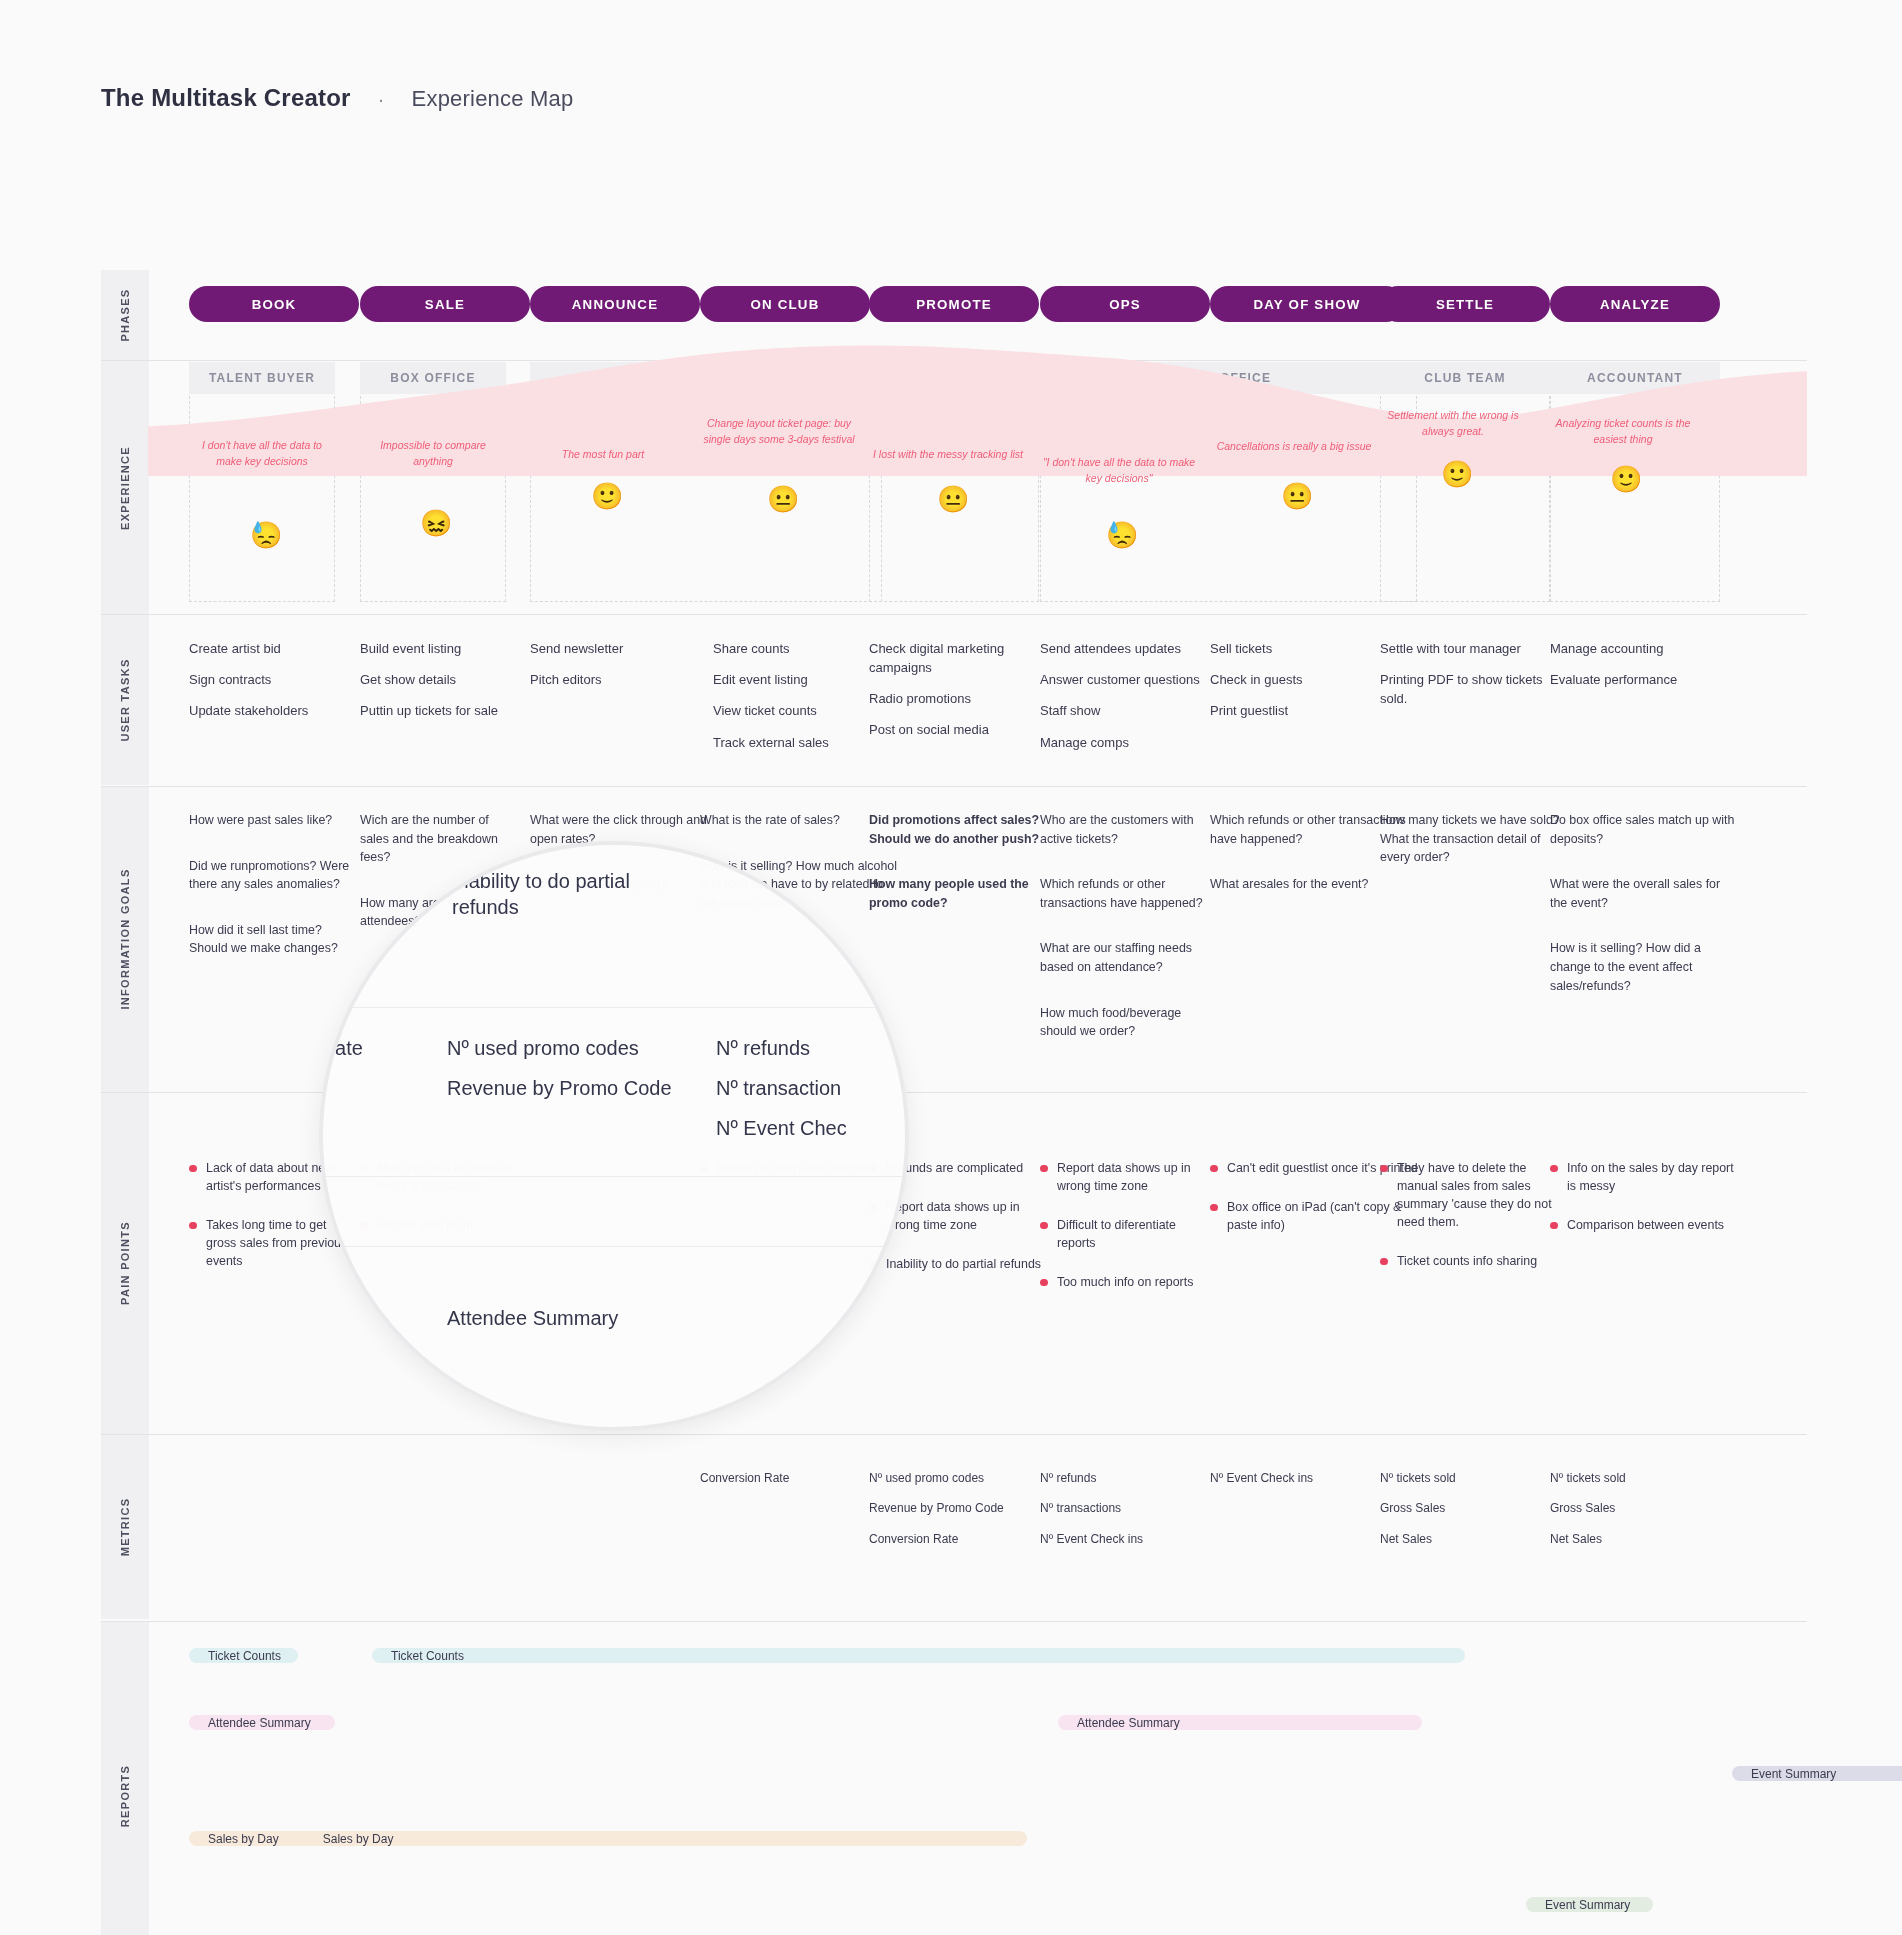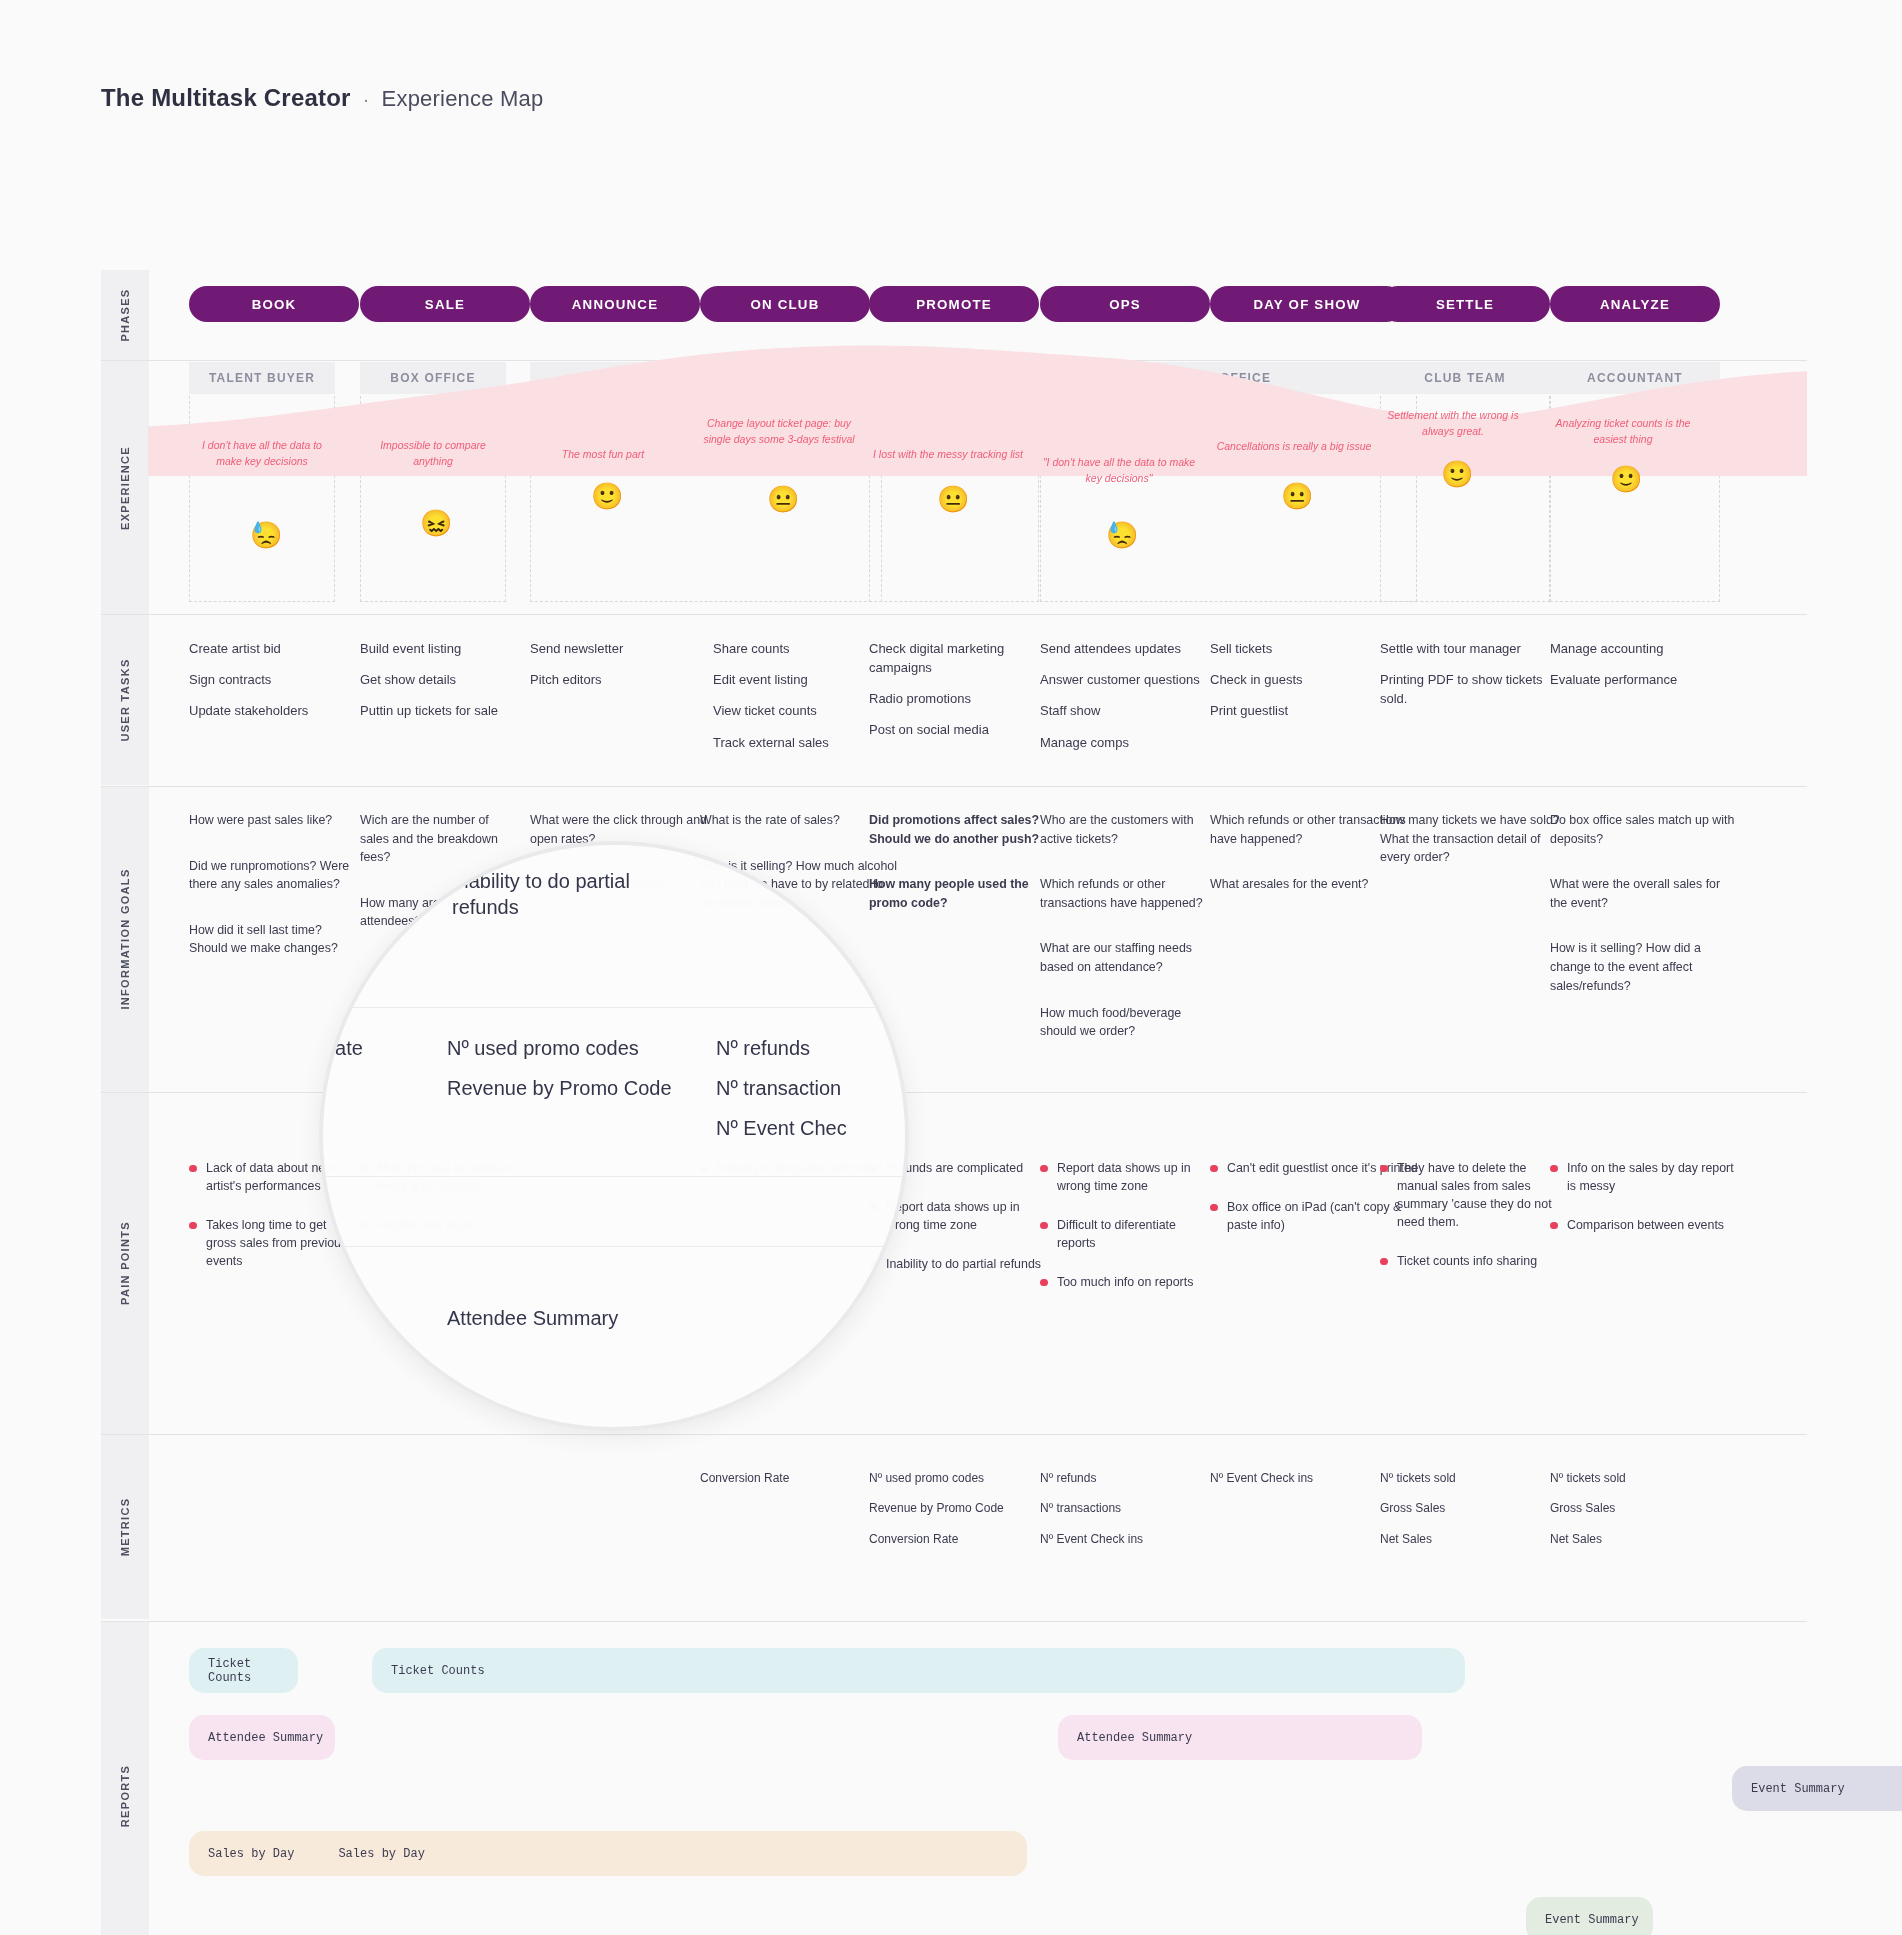--- a/index.html
+++ b/index.html
@@ -6,21 +6,21 @@
   html, body {
     width: 1902px; height: 1936px;
     background: #fafafa;
     font-family: "Liberation Sans", sans-serif;
     color: #3b3b4f;
     overflow: hidden;
   }
   #root { position: relative; width: 1902px; height: 1936px; }
 
   
-  .title-wrap { position: absolute; left: 101px; top: 84px; display: flex; align-items: baseline; gap: 12px; }
+  .title-wrap { position: absolute; left: 101px; top: 84px; display: flex; align-items: baseline; gap: 27px; }
   .title-main { font-size: 24px; font-weight: bold; color: #2f3142; letter-spacing: 0.2px; }
   .title-dot { font-size: 21px; color: #8b8d9b; }
   .title-sub { font-size: 22px; color: #4a4c5e; letter-spacing: 0.2px; }
 
   
   .rail { position: absolute; left: 101px; width: 48px; background: #f0f0f2; }
   .rail span {
     position: absolute; left: 50%; top: 50%;
     transform: translate(-50%,-50%) rotate(-90deg);
     white-space: nowrap; font-size: 11px; font-weight: bold;
@@ -57,23 +57,23 @@
   .goal { font-size: 12.4px; line-height: 1.5; color: #3b3b50; margin-bottom: 27px; }
   .pain { font-size: 12.4px; line-height: 1.45; color: #3b3b50; margin-bottom: 21px; position: relative; padding-left: 17px; }
   .pain::before {
     content: ""; position: absolute; left: 0; top: 4.8px;
     width: 7.6px; height: 7.6px; border-radius: 50%; background: #e8415f;
   }
   .metric { font-size: 12px; line-height: 1.5; color: #3b3b50; margin-bottom: 12.4px; }
 
   
   .report {
-    position: absolute; height: 45px; border-radius: 15px;
+    position: absolute; height: 15px; border-radius: 15px;
     display: flex; align-items: center; padding-left: 19px;
-    font-size: 12px; color: #3b3b50; font-family: Liberation Mono, monospace;
+    font-size: 12px; color: #3b3b50;
   }
   .report .lbl2 { margin-left: 44px; }
 
   
   .mag {
     position: absolute; left: 319px; top: 841px; width: 590px; height: 590px;
     border-radius: 50%; background: rgba(252,252,252,.985);
     border: 4.8px solid #eaeaec;
     box-shadow: 0 5.7px 25px rgba(0,0,0,.07);
     overflow: hidden;

